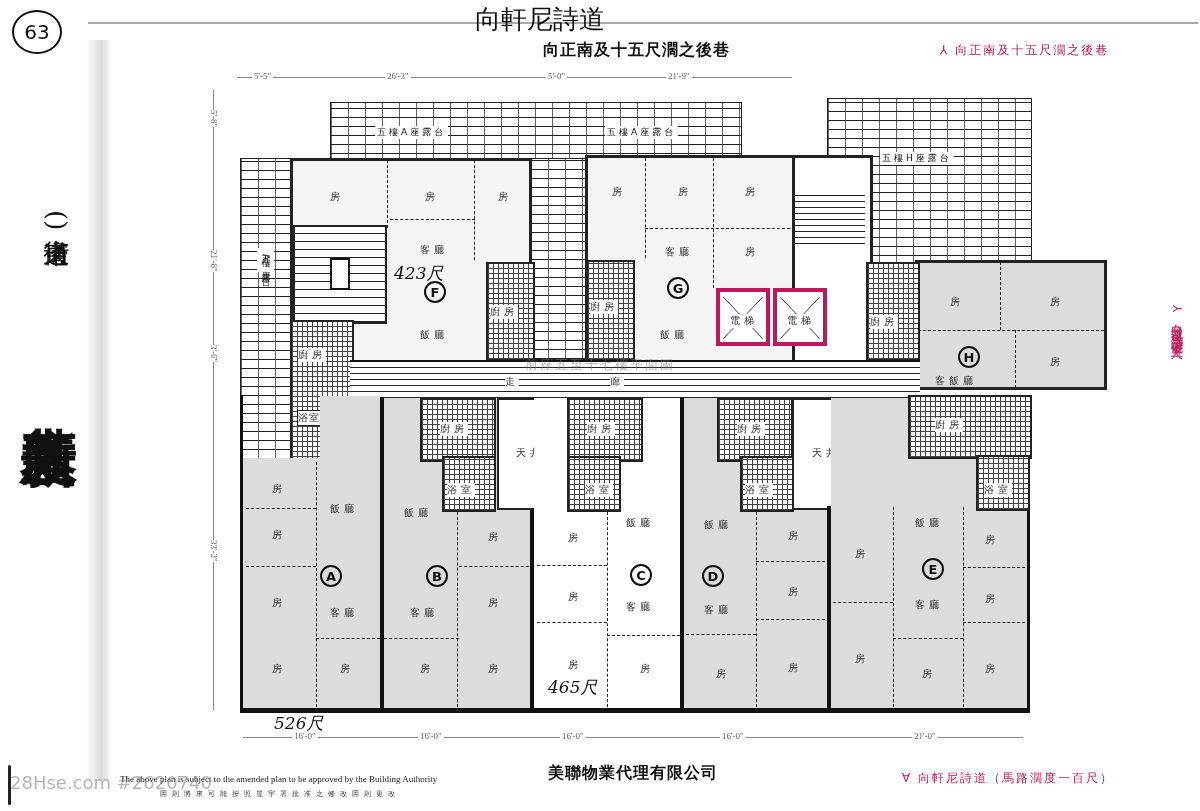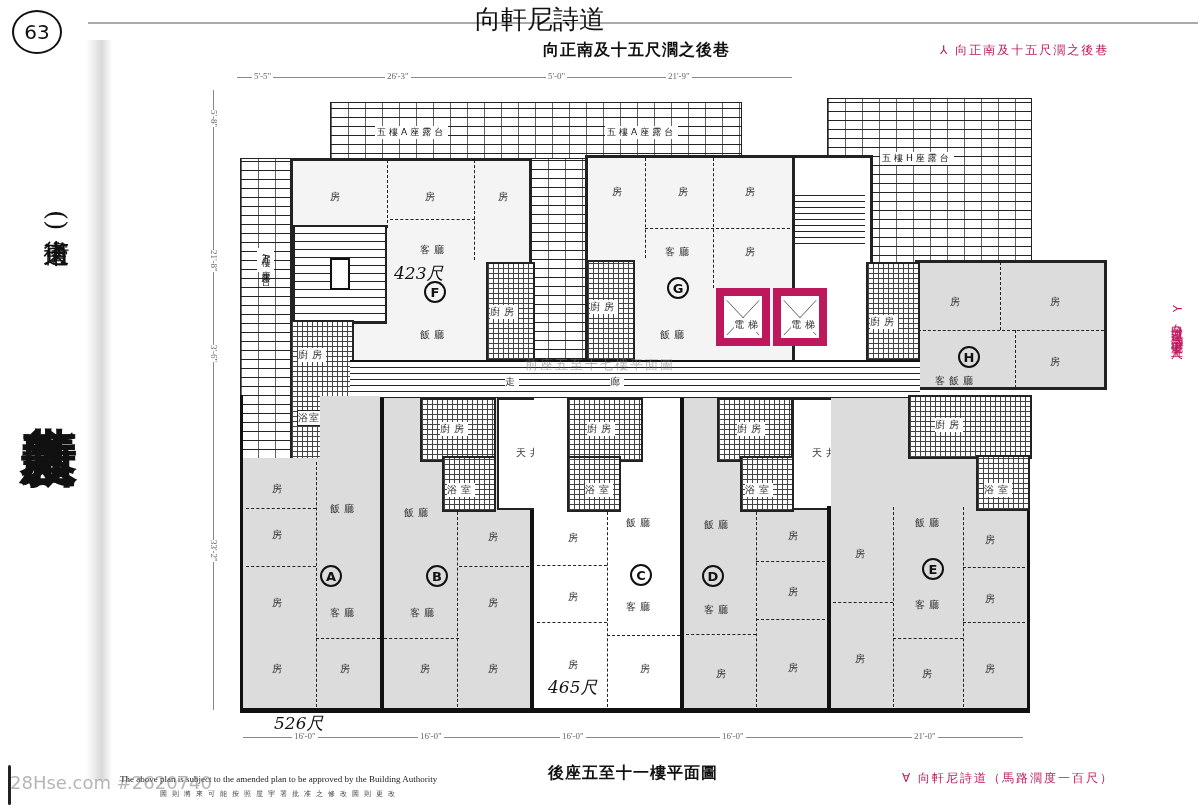--- a/index.html
+++ b/index.html
@@ -15,21 +15,21 @@
   .room{position:absolute;border:3px solid #222;box-sizing:border-box;}
   .grey{background:#dcdcdc;}
   .light{background:#f4f4f4;}
   .white{background:#fff;}
   .hatch{background-image:repeating-linear-gradient(0deg,#222 0 1px,transparent 1px 9px),repeating-linear-gradient(90deg,#666 0 1px,transparent 1px 17px);background-color:#fff;border:1px solid #222;}
   .hatchH{background-image:repeating-linear-gradient(0deg,#222 0 1px,transparent 1px 6px);background-color:#fff;}
   .tile{background-image:repeating-linear-gradient(0deg,#444 0 1px,transparent 1px 5px),repeating-linear-gradient(90deg,#444 0 1px,transparent 1px 5px);background-color:#fff;}
   .lbl{position:absolute;font-size:10px;color:#333;letter-spacing:4px;white-space:nowrap;}
   .circ{position:absolute;width:22px;height:22px;border:2px solid #111;border-radius:50%;font-size:13px;font-weight:bold;display:flex;align-items:center;justify-content:center;background:transparent;box-sizing:border-box;}
   .dash{position:absolute;border:0 dashed #222;}
-  .lift{position:absolute;border:8px solid #be185d;background:#fff;box-sizing:border-box;}
+  .lift{position:absolute;border:4px solid #be185d;background:#fff;box-sizing:border-box;}
   .lift svg{position:absolute;left:0;top:0;width:100%;height:100%;}
   .wall{position:absolute;background:#111;}
   .balc-label{position:absolute;font-size:9px;background:#fff;padding:0 2px;letter-spacing:3px;white-space:nowrap;}
   .area-note{position:absolute;font-family:"DejaVu Serif",serif;font-style:italic;font-size:17px;}
   .watermark{position:absolute;font-size:18px;color:rgba(120,120,120,0.55);}
   .scanbar{position:absolute;background:linear-gradient(90deg,#fff,#e6e6e6 40%,#d8d8d8 60%,#fff);}
 </style>
 </head>
 <body>
 
@@ -247,20 +247,20 @@
 
 <div class="abs dimline" style="left:243px;top:737px;width:780px;"></div>
 <span class="abs dim" style="left:292px;top:731px;">16'-0"</span>
 <span class="abs dim" style="left:418px;top:731px;">16'-0"</span>
 <span class="abs dim" style="left:560px;top:731px;">16'-0"</span>
 <span class="abs dim" style="left:720px;top:731px;">16'-0"</span>
 <span class="abs dim" style="left:912px;top:731px;">21'-0"</span>
 
 <div class="area-note" style="left:274px;top:712px;">526尺</div>
 
-<div class="abs title" style="left:548px;top:763px;">後座五至十一樓平面圖</div>
+<div class="abs title" style="left:548px;top:763px;">美聯物業代理有限公司</div>
 <div class="abs note" style="left:902px;top:770px;"><span>∀ </span><span>向軒尼詩道（馬路濶度一百尺）</span></div>
 
 <div class="abs" style="left:120px;top:774px;font-family:'Liberation Serif',serif;font-size:9px;color:#222;">The above plan is subject to the amended plan to be approved by the Building Authority</div>
 <div class="abs" style="left:160px;top:789px;font-size:7px;color:#444;letter-spacing:5px;">圖則將來可能按照屋宇署批准之修改圖則更改</div>
 
 <div class="watermark" style="left:10px;top:772px;">28Hse.com #2620740</div>
 <div class="abs" style="left:8px;top:765px;width:3px;height:40px;background:#222;border-radius:2px;"></div>
 
 </body></html>

